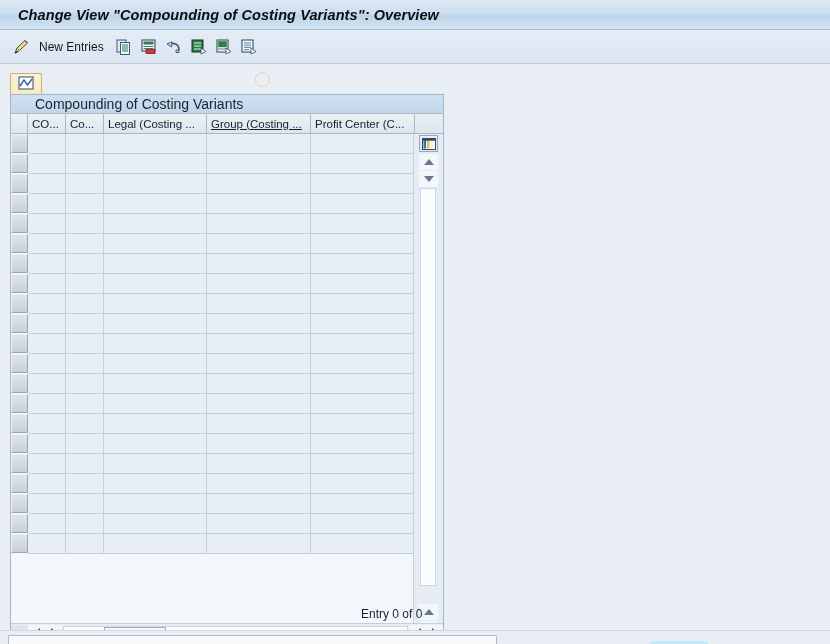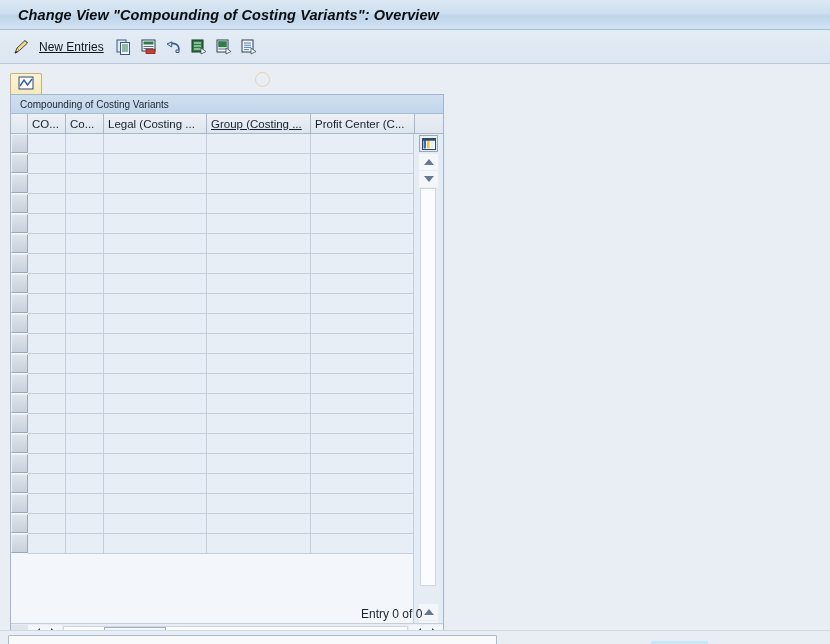--- a/index.html
+++ b/index.html
@@ -57,21 +57,20 @@
     display: inline-flex;
     align-items: center;
     justify-content: center;
     margin-right: 3px;
   }
   .tb-label {
     font-size: 12px;
     color: #12161c;
     margin: 1px 9px 0 4px;
     white-space: nowrap;
-    text-decoration: underline;
   }
   .watermark {
     position: absolute;
     left: 265px;
     top: 38px;
     font-family: "Liberation Serif", serif;
     font-size: 21px;
     font-weight: bold;
     color: #e7b98a;
     white-space: nowrap;
@@ -124,23 +123,23 @@
     border: 1px solid #9fb6cd;
     background: #f3f7fb;
     box-sizing: border-box;
   }
   .panel-header {
     height: 19px;
     background: linear-gradient(to bottom, #cfdff0 0%, #c2d6ea 100%);
     border-bottom: 1px solid #a8bdd3;
     display: flex;
     align-items: center;
-    padding-left: 9px;
-    box-sizing: border-box;
-    font-size: 10px;
+    padding-left: 24px;
+    box-sizing: border-box;
+    font-size: 14px;
     color: #1a2430;
   }
 
   .gridwrap {
     position: relative;
     height: 528px;
   }
 
   
   .grid-head {

